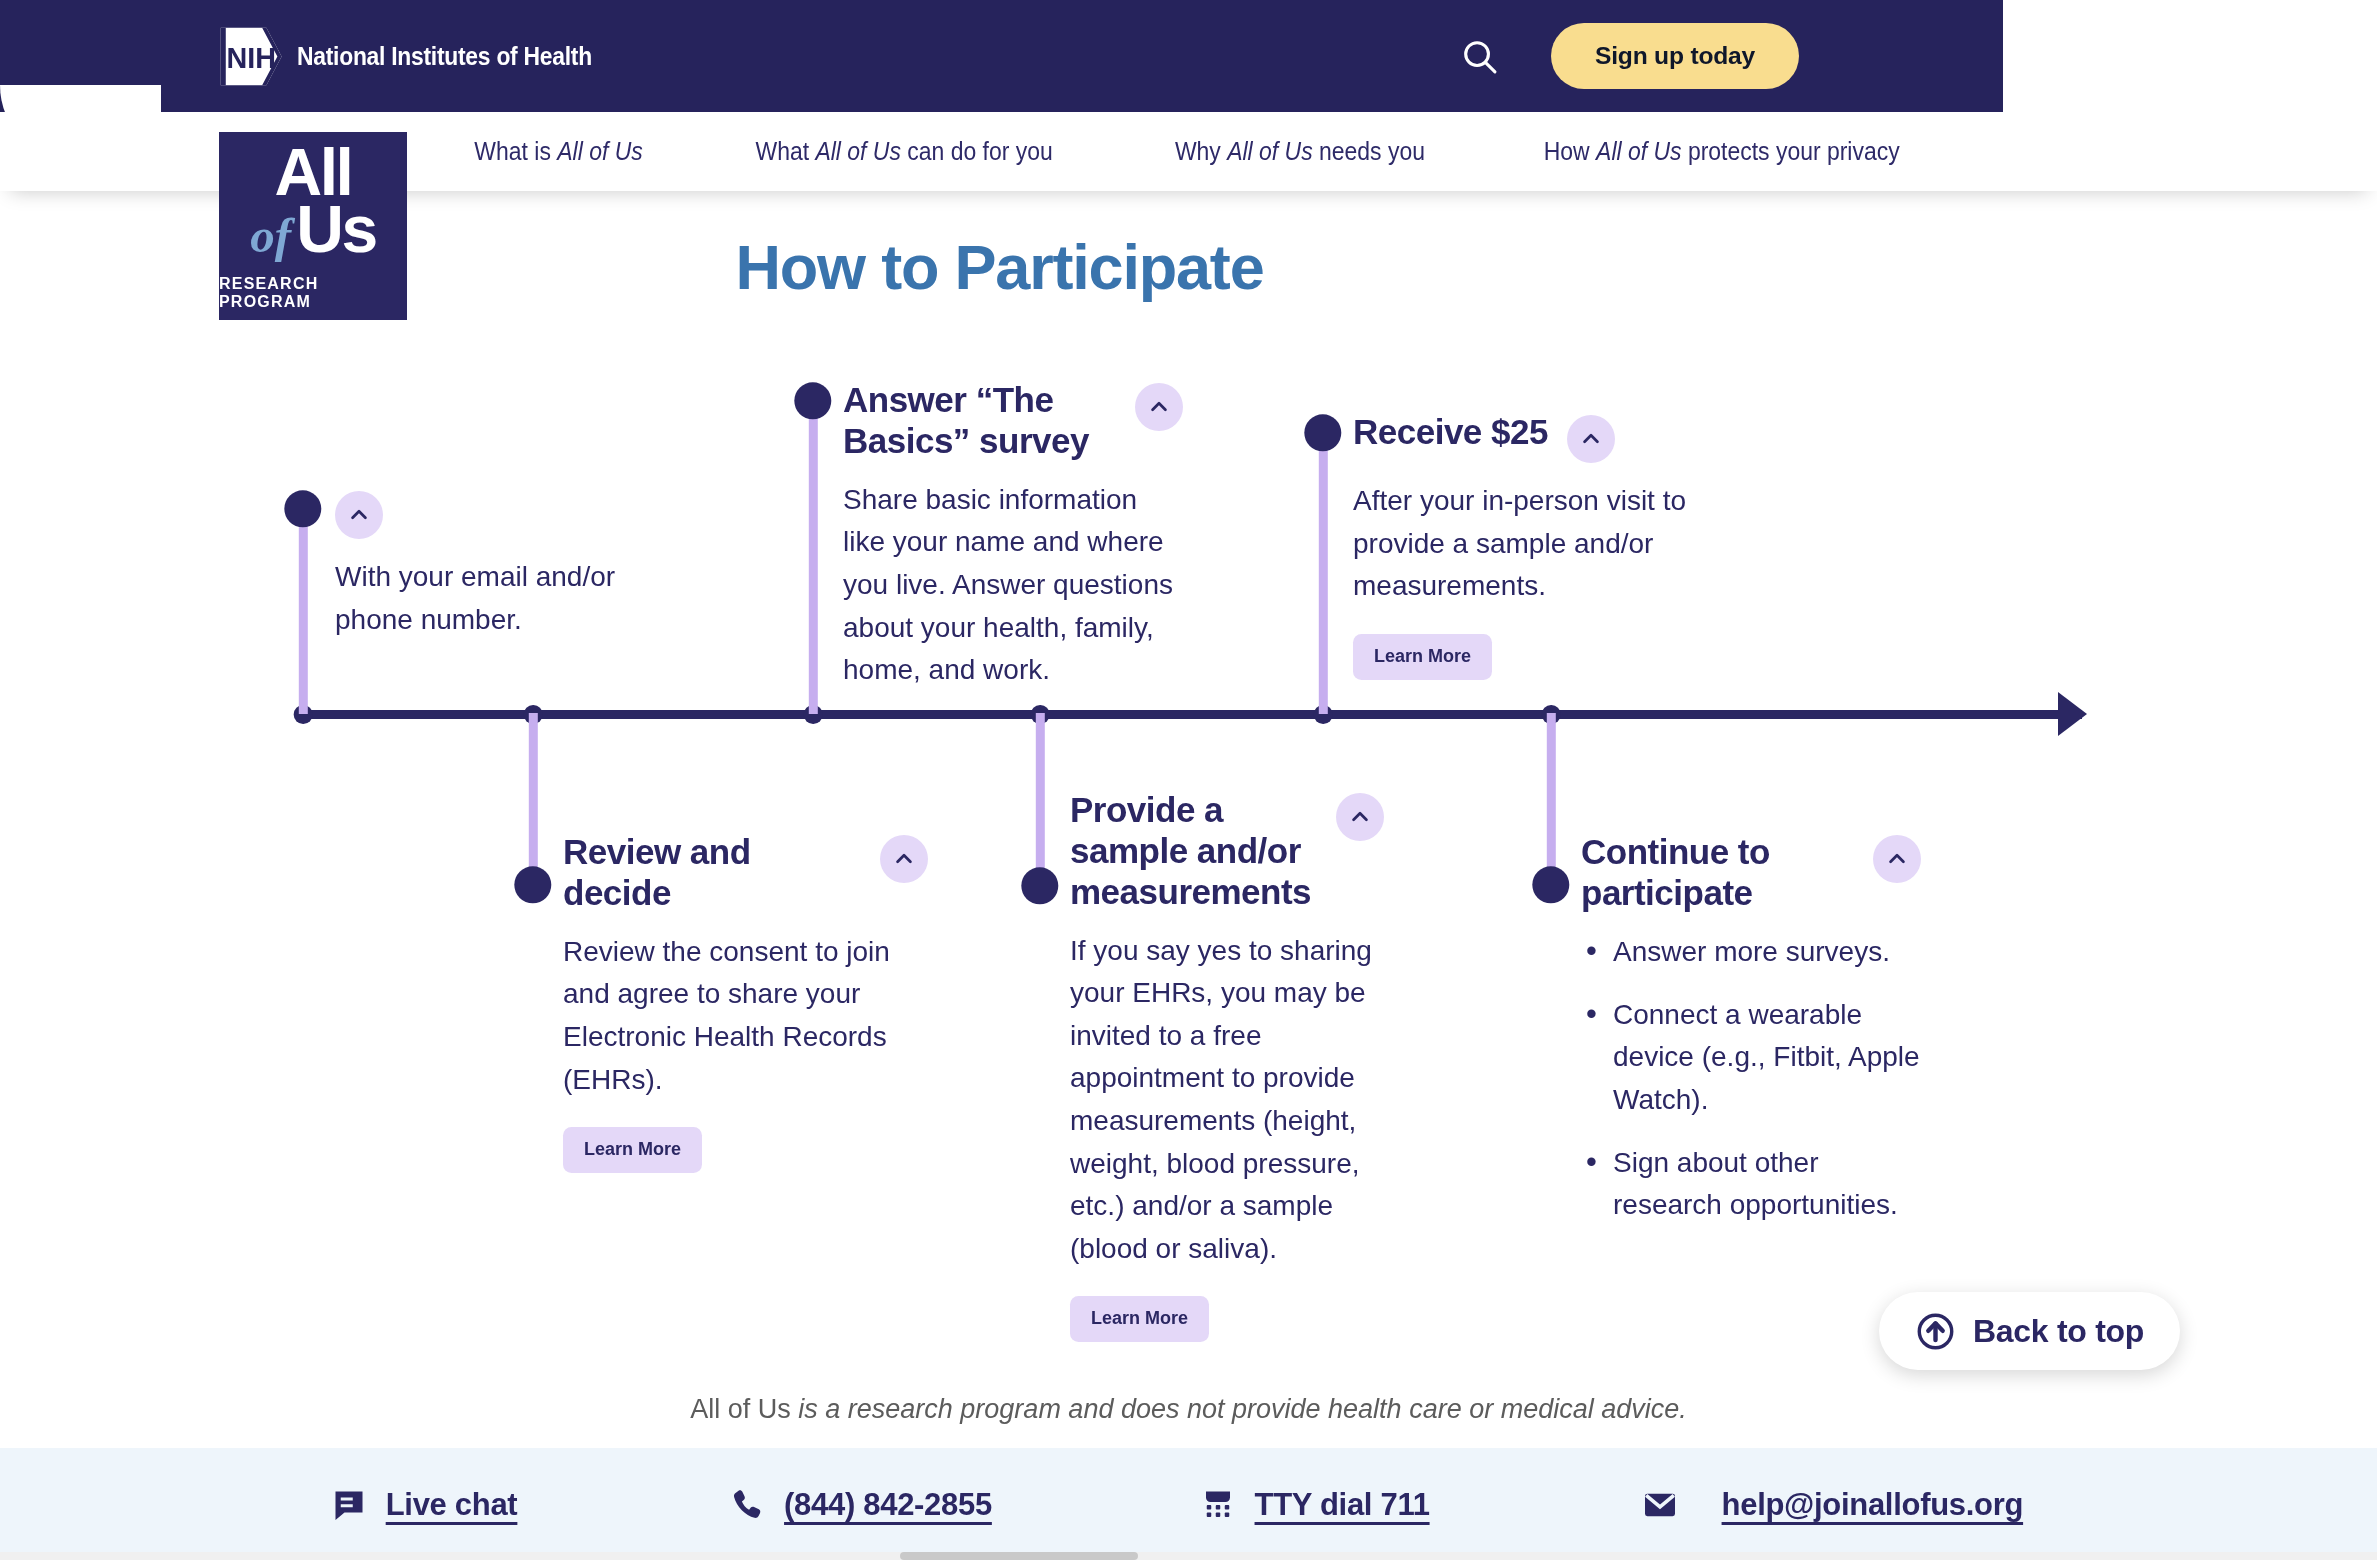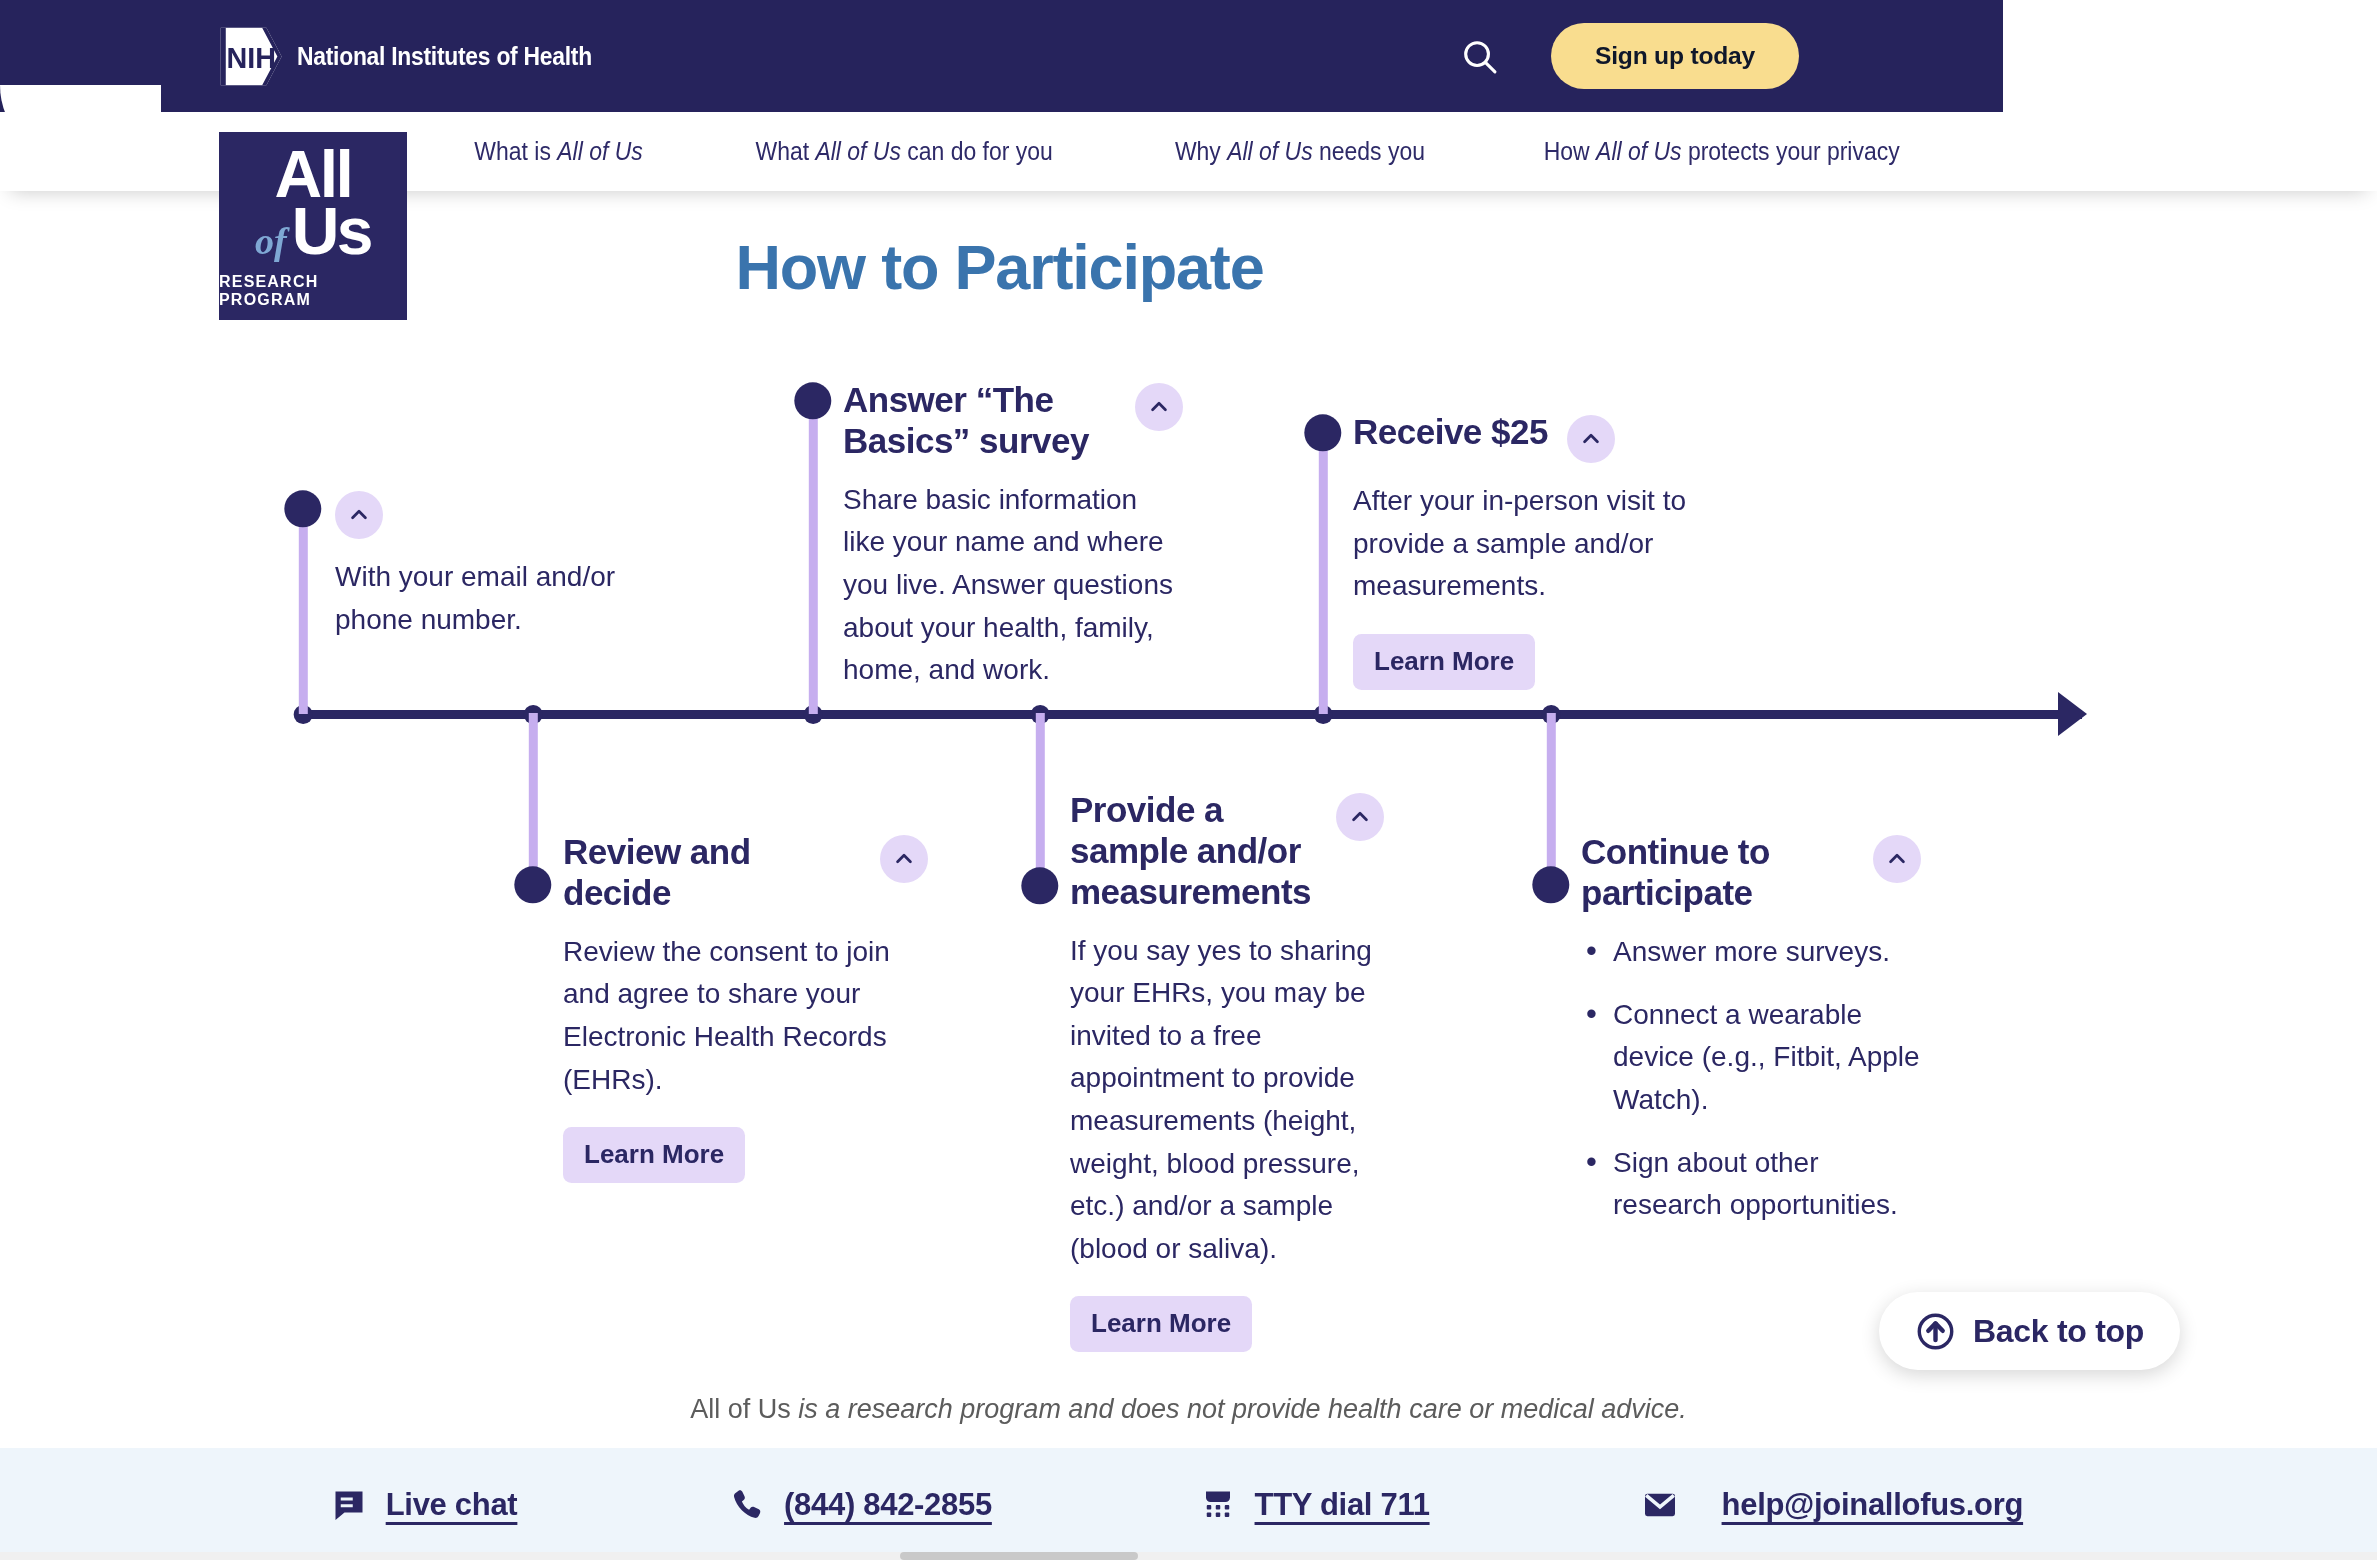--- a/index.html
+++ b/index.html
@@ -136,21 +136,21 @@
     font-family: "Liberation Sans", sans-serif;
   }
   .aou-line2 {
     display: flex;
     align-items: baseline;
     gap: 5.1px;
     margin-top: 1.7px;
   }
   .aou-of {
     color: #7fa8d4;
-    font-size: 38px;
+    font-size: 49px;
     font-style: italic;
     font-weight: bold;
     font-family: "Liberation Serif", serif;
   }
   .aou-us {
     color: #ffffff;
     font-size: 66px;
     font-weight: bold;
     letter-spacing: -2.5px;
     line-height: 0.84;
@@ -279,21 +279,21 @@
     font-size: 31px;
     line-height: 1.4;
   }
   .learn-more {
     display: inline-block;
     margin-top: 25.5px;
     background: #e4d8f8;
     color: #2b2763;
     border: none;
     border-radius: 8.5px;
-    font-size: 26px;
+    font-size: 18px;
     font-weight: bold;
     padding: 12.7px 21px;
     cursor: pointer;
     font-family: "Liberation Sans", sans-serif;
   }
 
   
   .back-to-top {
     position: absolute;
     right: 197px;

